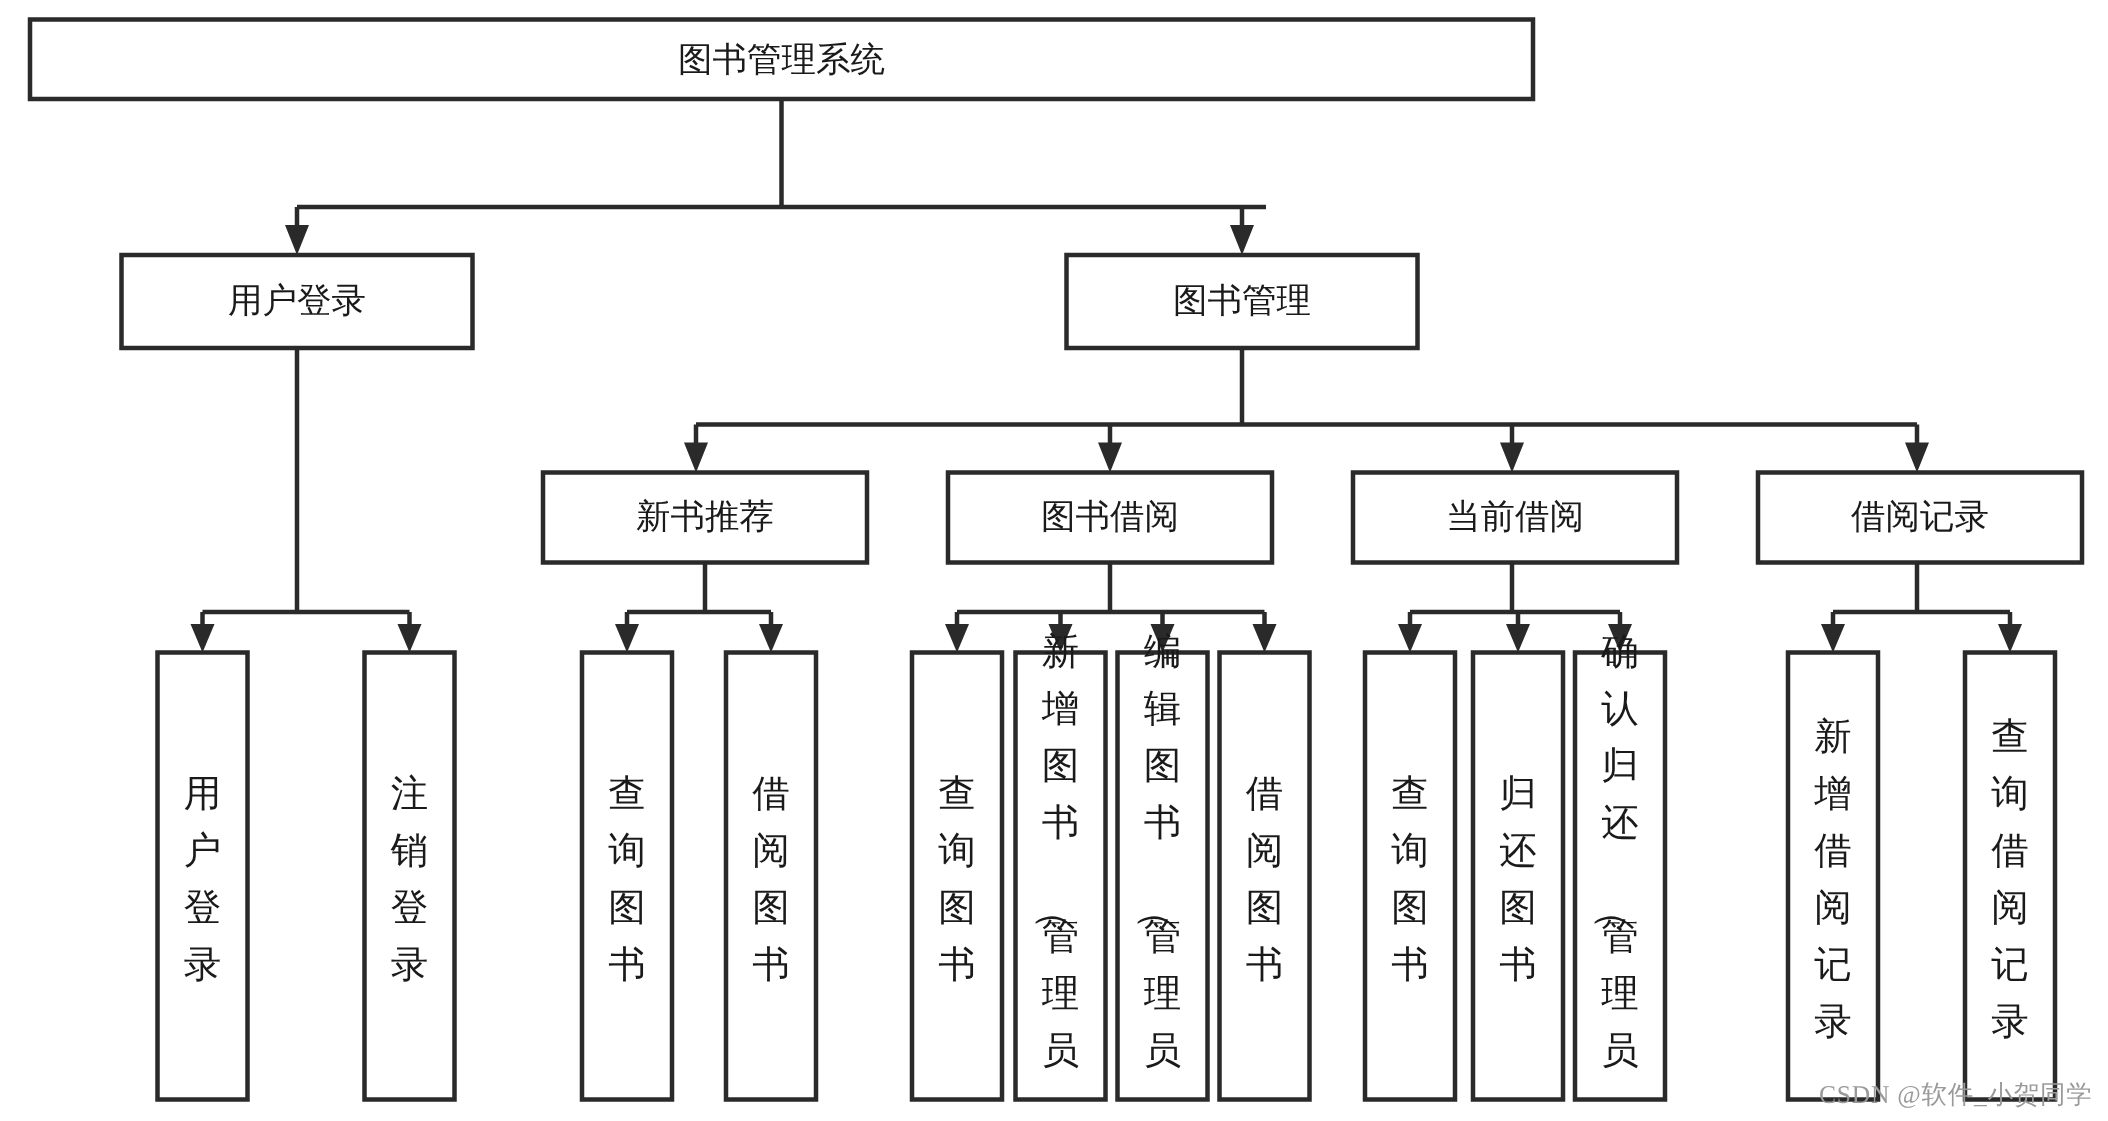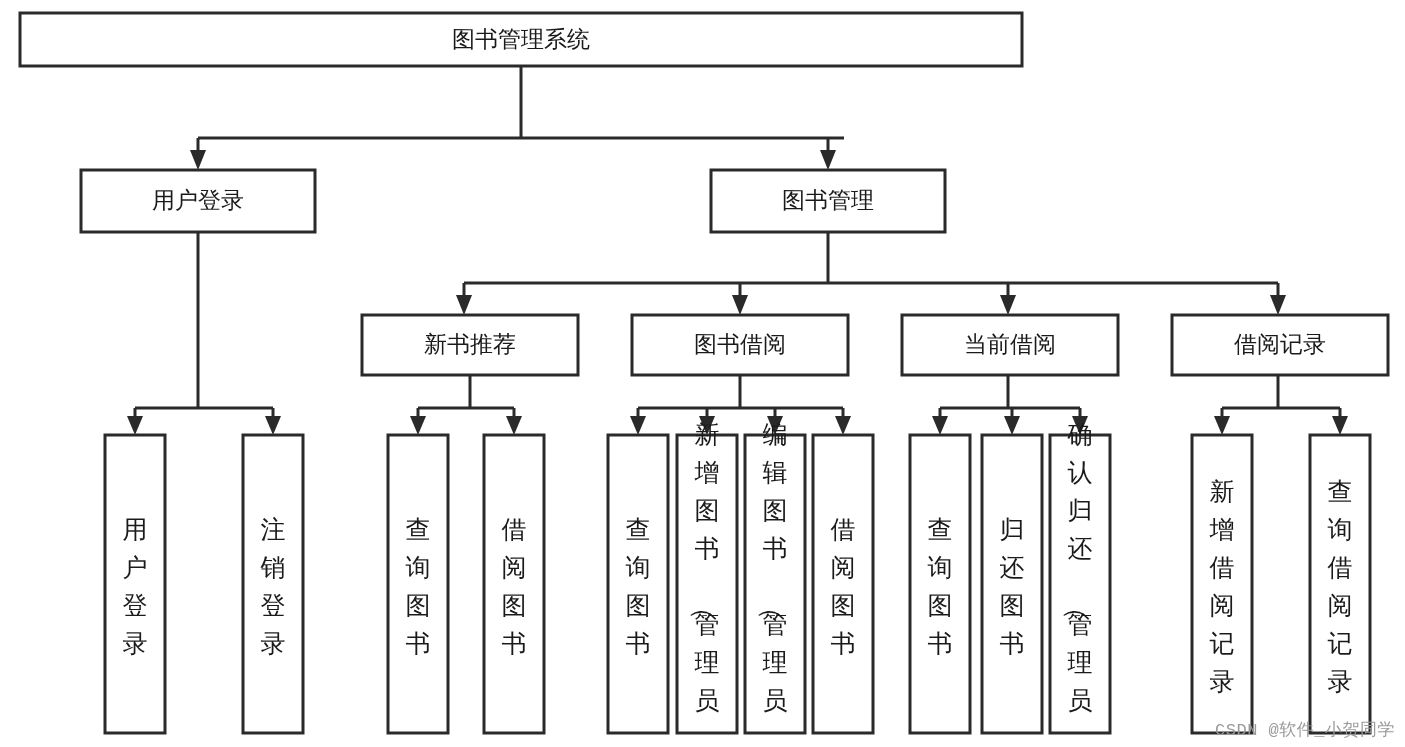--- a/index.html
+++ b/index.html
@@ -32,21 +32,21 @@
     stroke:#2a2a2a;
     stroke-width:3;
     fill:none;
     stroke-linecap:butt;
   }
   .arrow-head{fill:#2a2a2a;stroke:none;}
   .watermark{
     position:absolute;
     right:10px;
     bottom:6px;
-    font-family:Liberation Mono, monospace;
+    font-family:Liberation Serif, serif;
     font-size:17px;
     color:#9a9a9a;
     white-space:nowrap;
     letter-spacing:0.5px;
     pointer-events:none;
   }
 </style>
 </head>
 <body>
 

